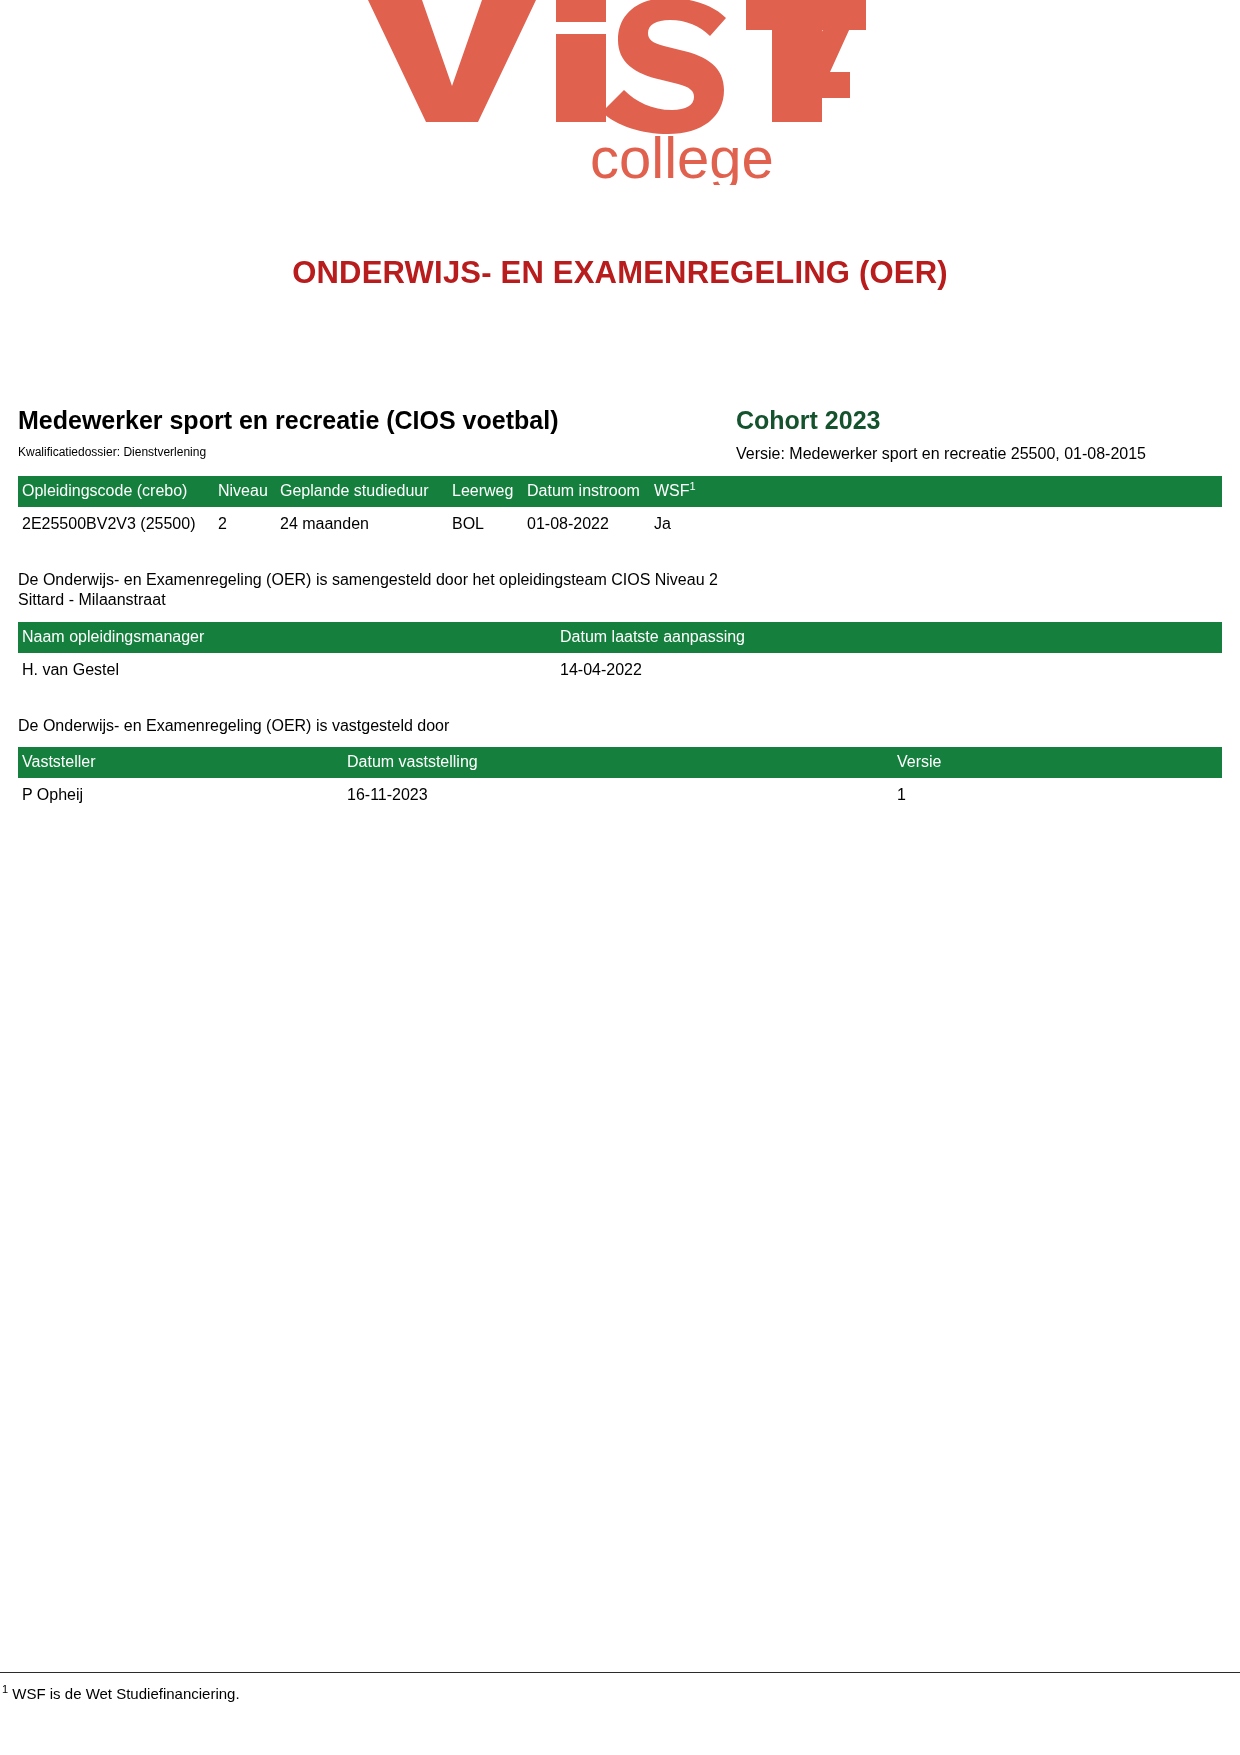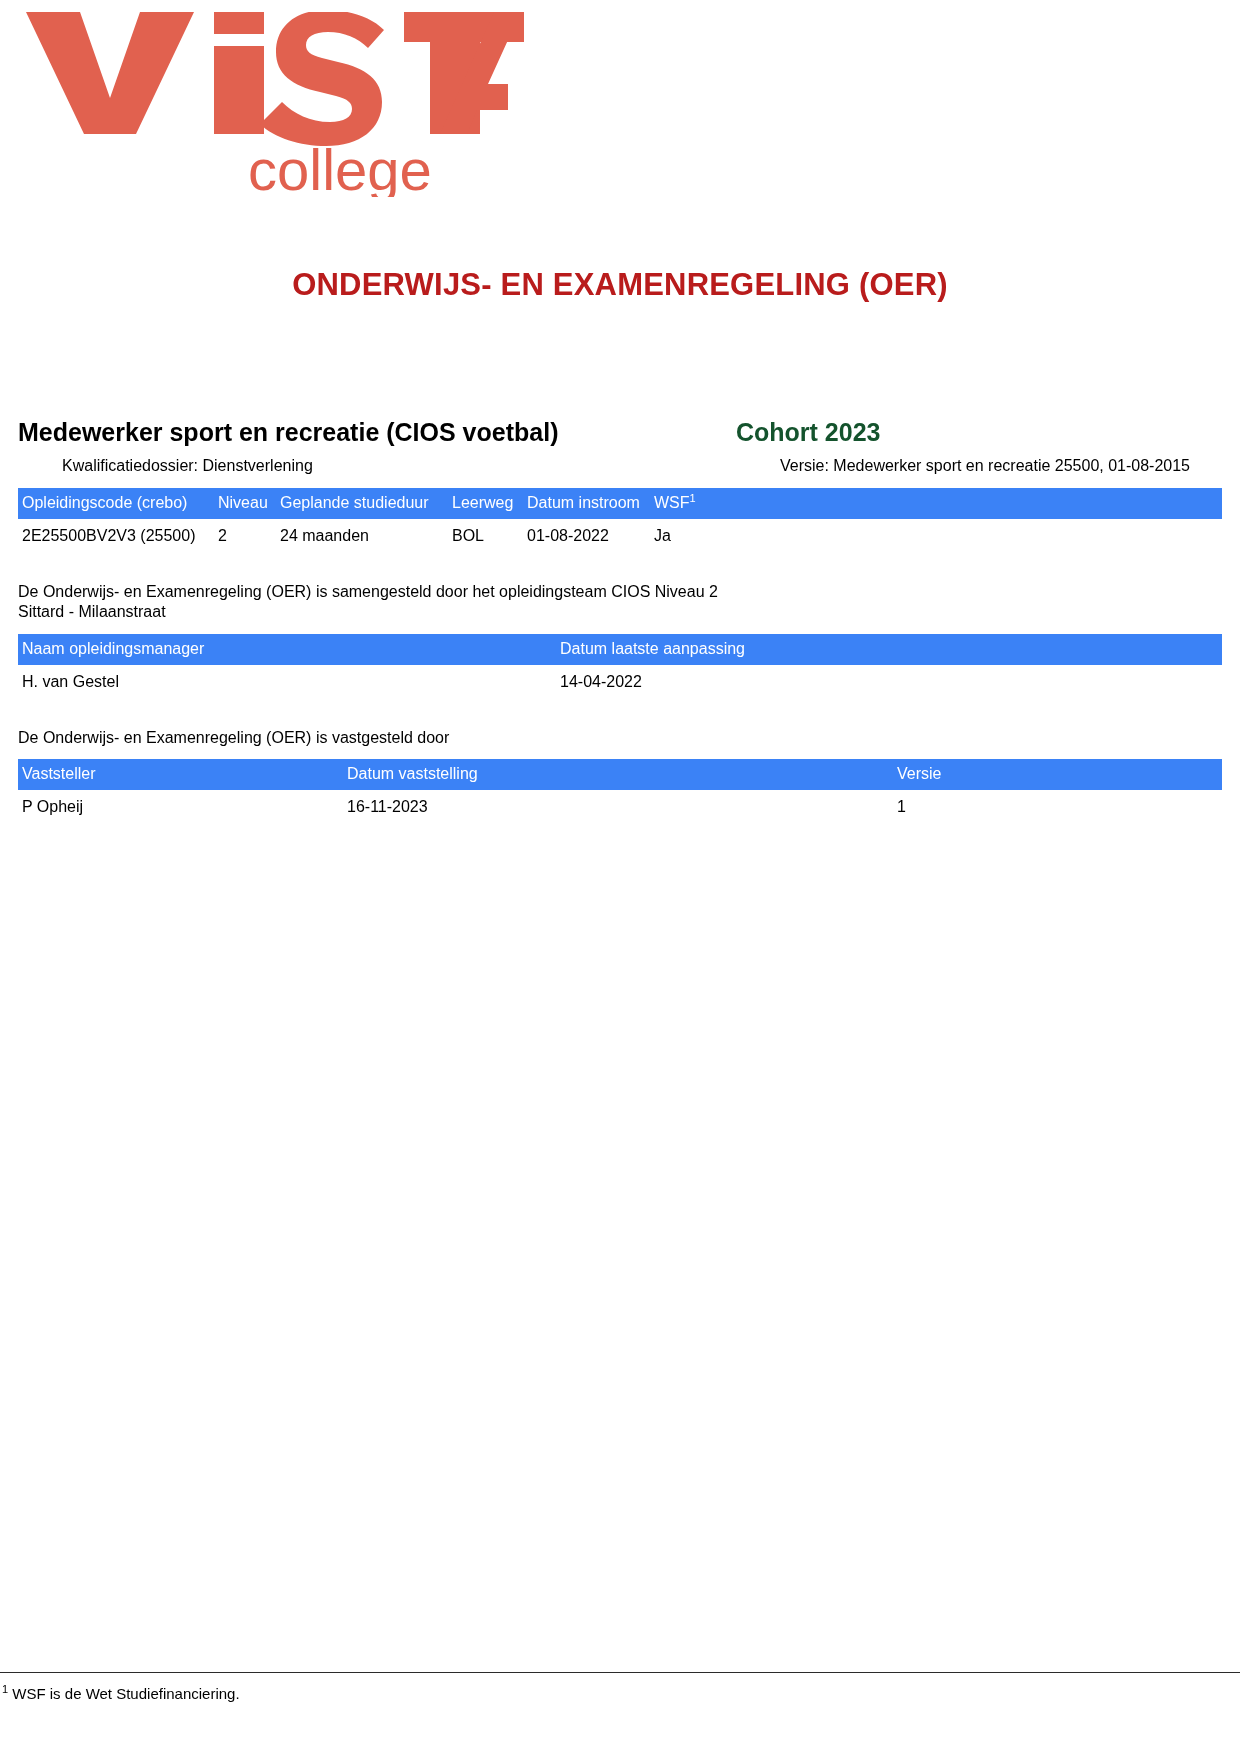--- a/index.html
+++ b/index.html
@@ -19,22 +19,22 @@
     min-height: 1755px;
     position: relative;
     box-sizing: border-box;
     padding: 0 18px;
   }
 
   
   .logo-wrap {
     width: 100%;
     display: flex;
-    justify-content: flex-start;
-    padding-top: 12px;
+    justify-content: center;
+    padding-top: 0px;
   }
   .logo-svg {
     display: block;
   }
 
   
   .doc-title {
     text-align: center;
     color: #b91c1c;
     font-size: 31px;
@@ -59,35 +59,34 @@
     font-size: 25px;
     font-weight: bold;
     color: #14532d;
   }
   .subline-row {
     display: flex;
     margin-top: 10px;
   }
   .subline-left {
     width: 718px;
-    font-size: 16px;
-    margin-left: 44px;
+    font-size: 12px;
   }
   .subline-right {
     font-size: 16px;
   }
 
   
   table {
     border-collapse: collapse;
     width: 1204px;
     table-layout: fixed;
   }
   thead th {
-    background: #3b82f6;
+    background: #15803d;
     color: #ffffff;
     font-weight: normal;
     font-size: 16px;
     text-align: left;
     padding: 6px 4px 7px 4px;
     vertical-align: middle;
   }
   tbody td {
     font-size: 16px;
     padding: 8px 4px 6px 4px;

